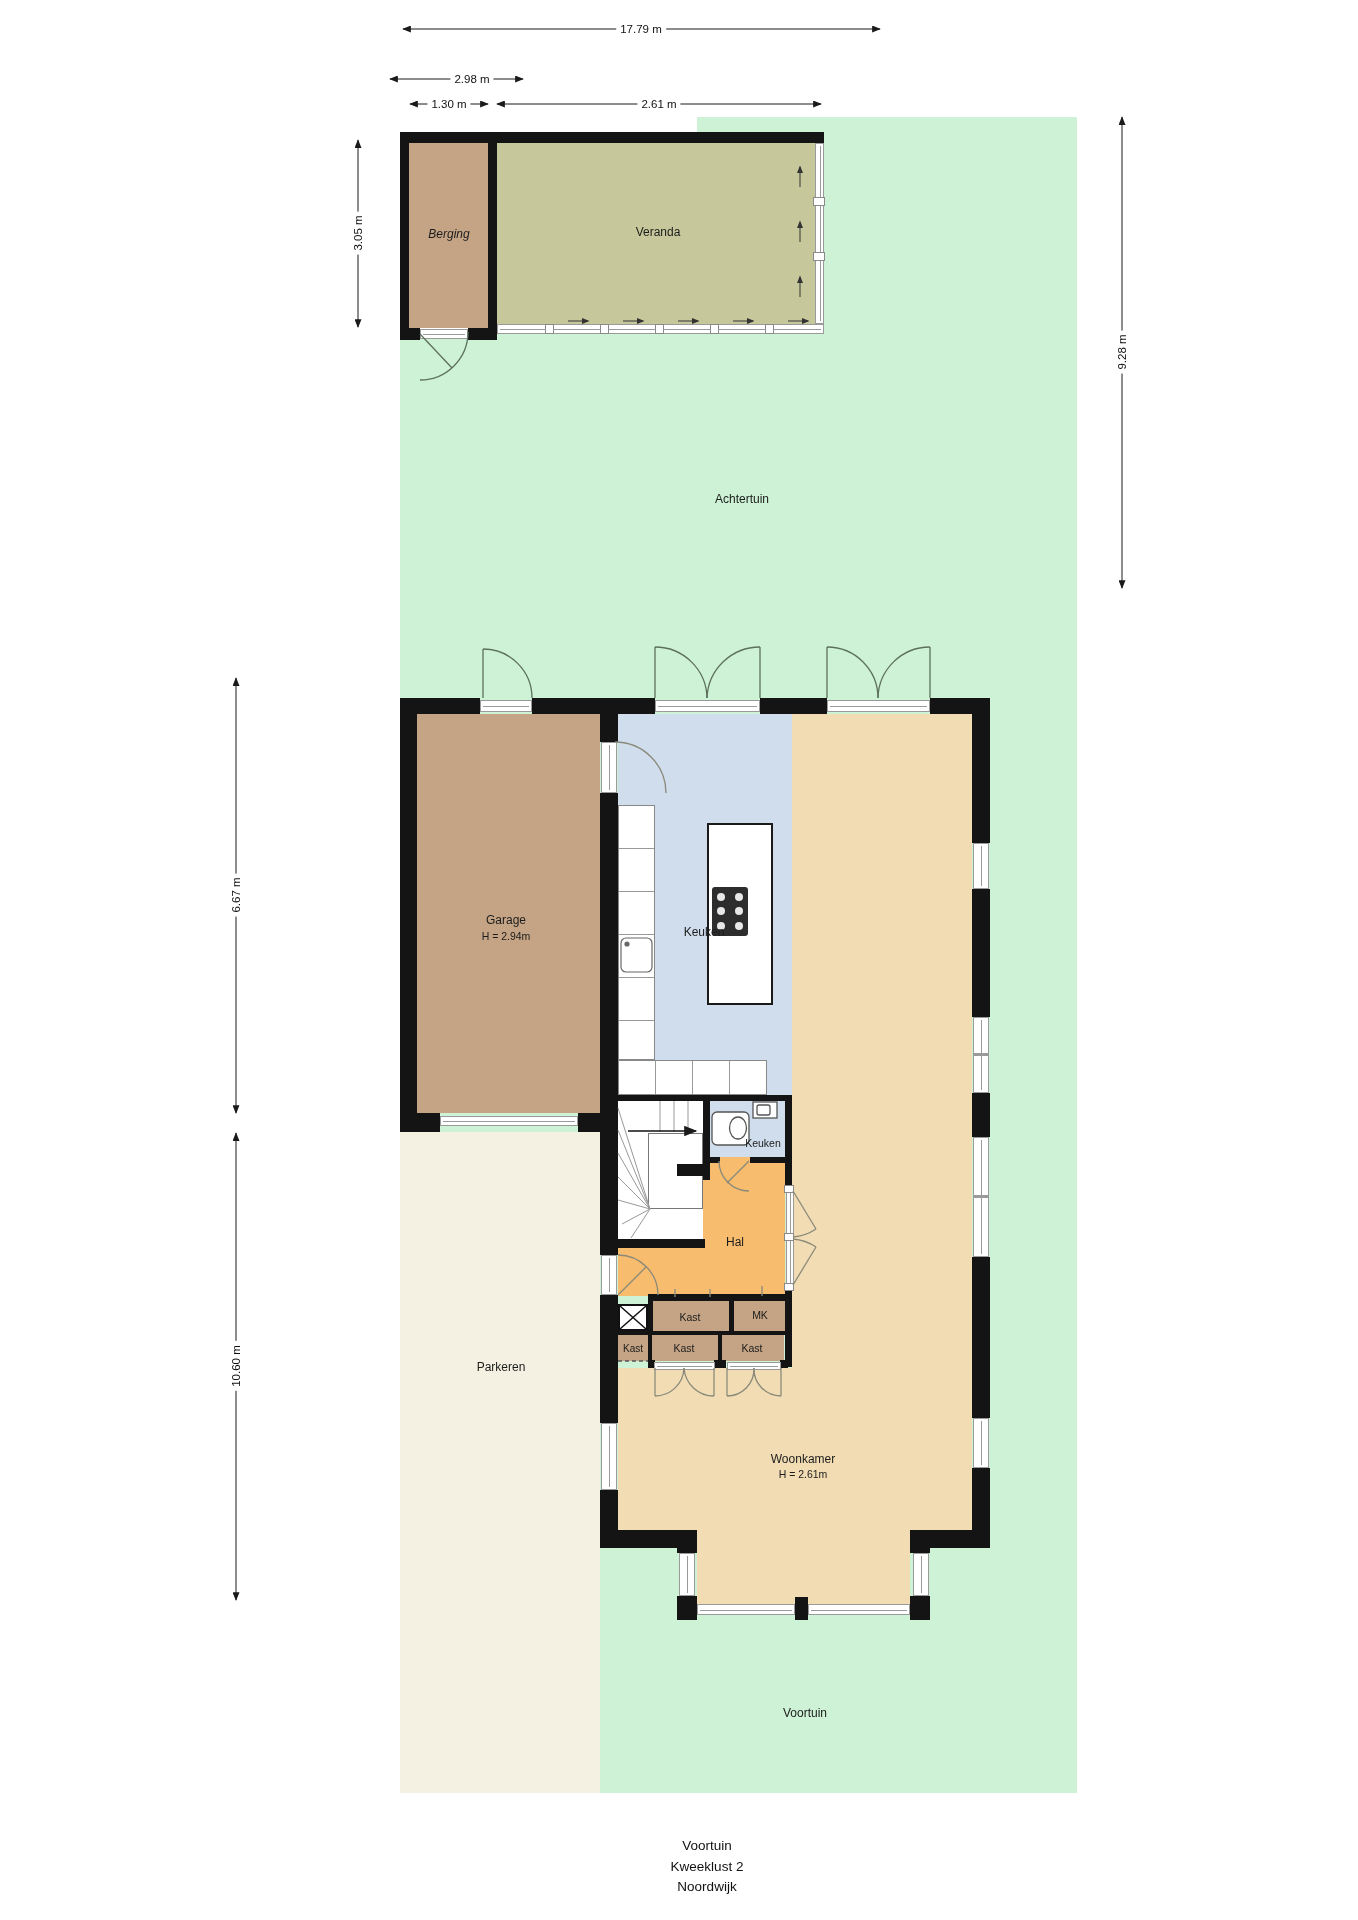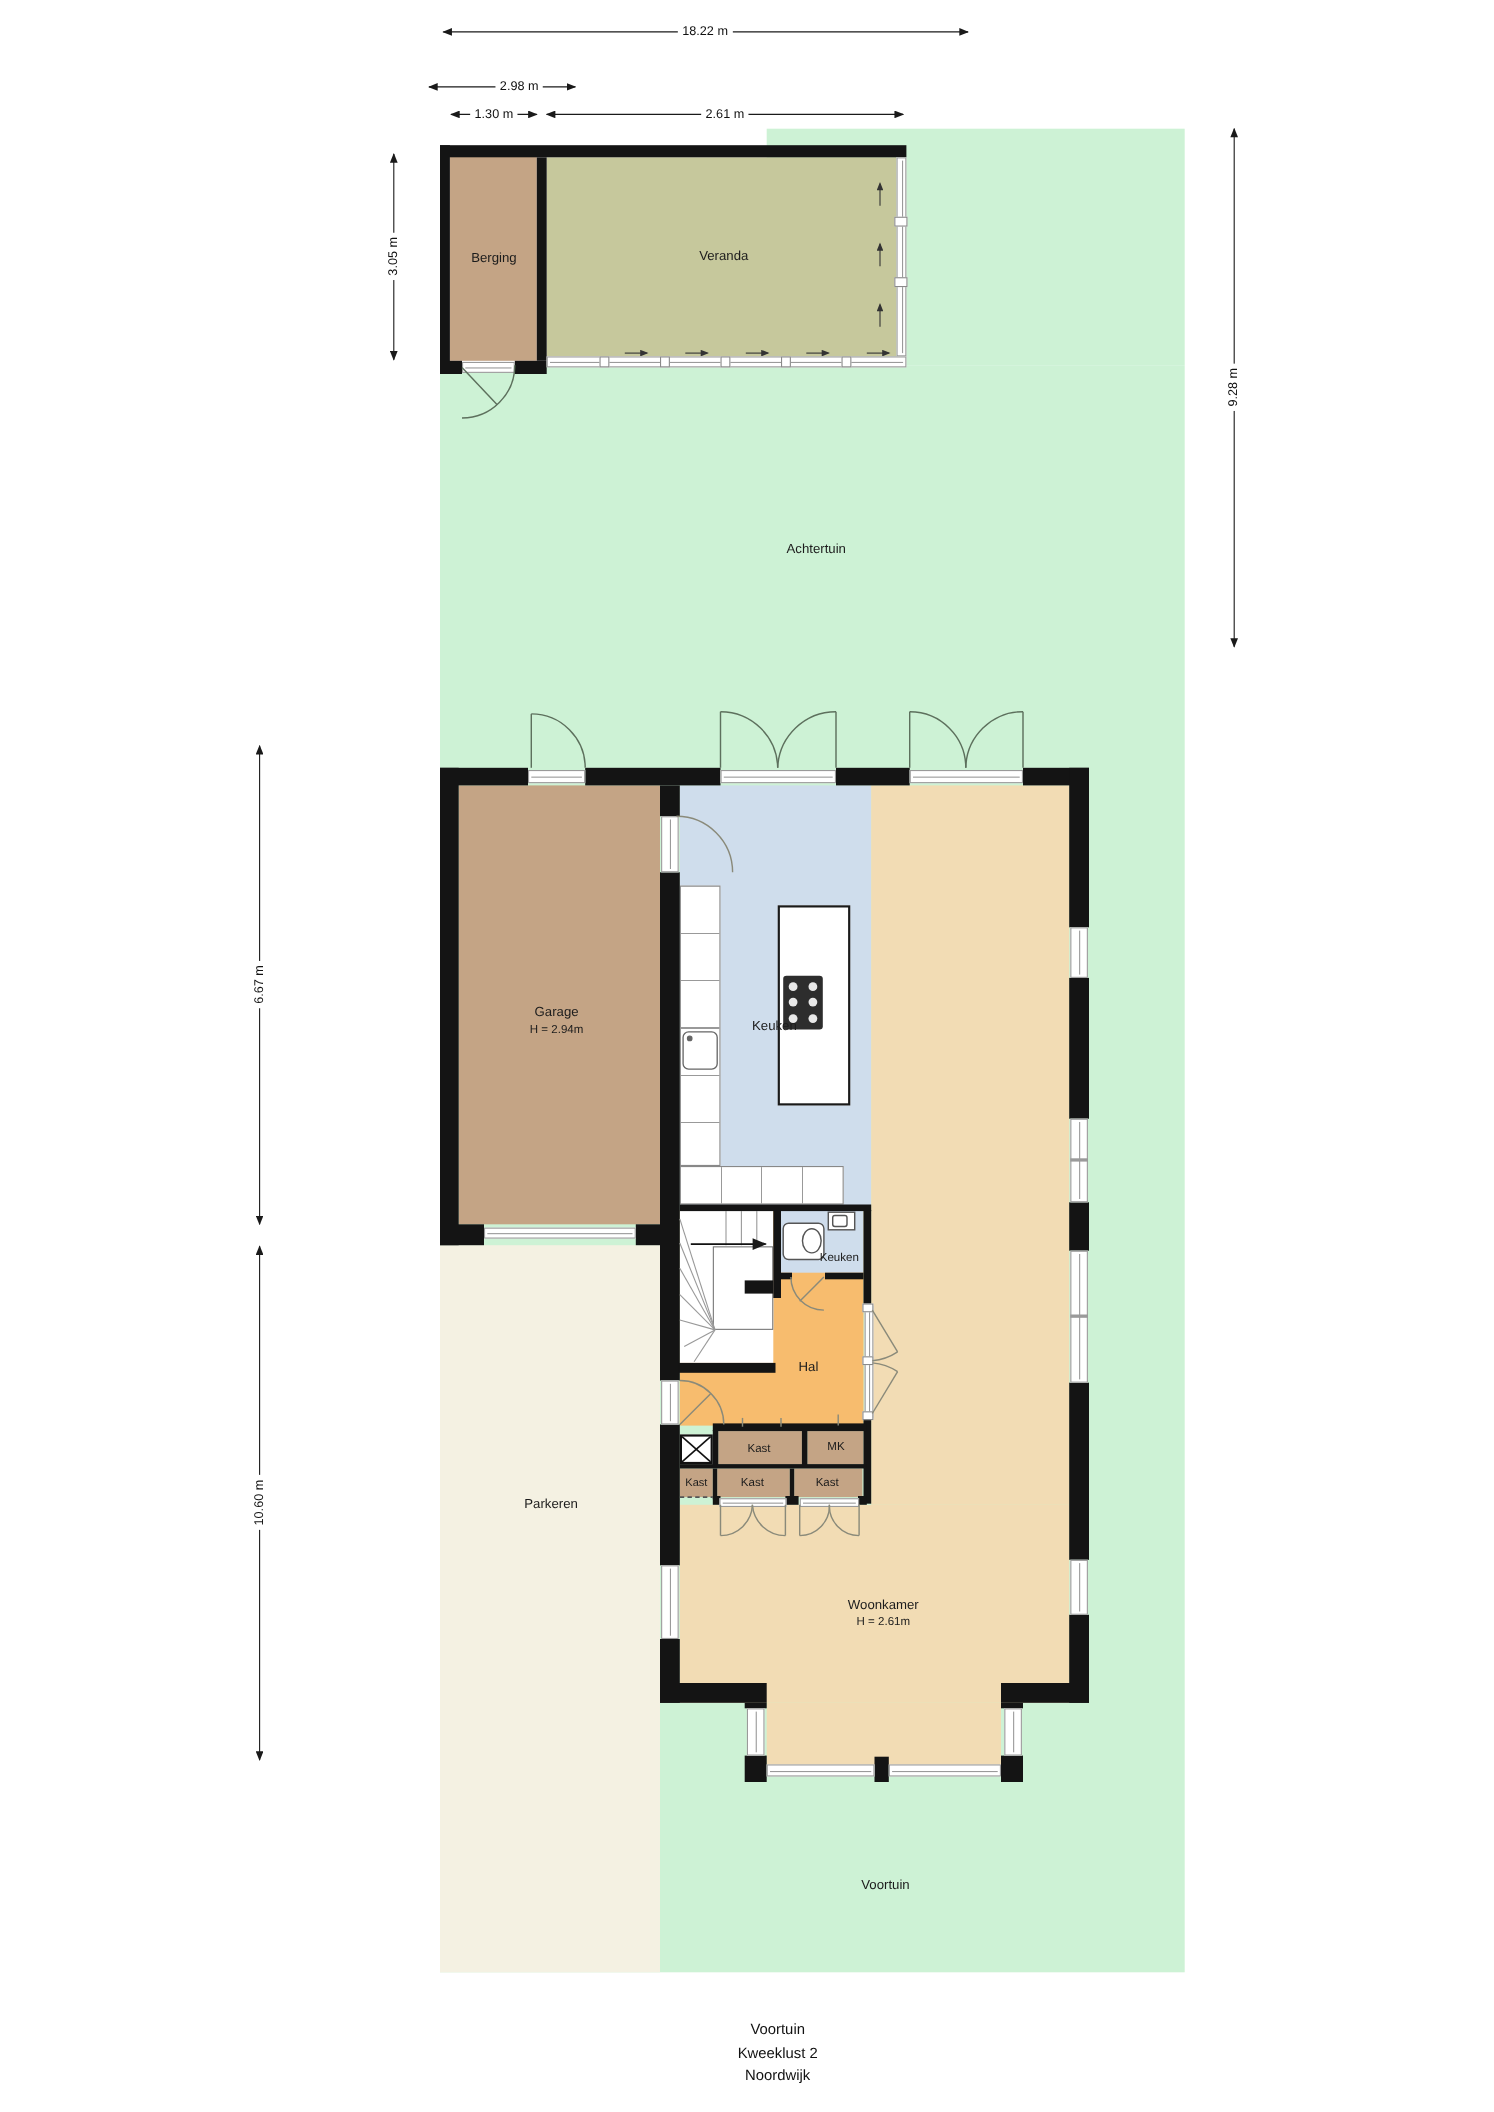--- a/index.html
+++ b/index.html
@@ -250,39 +250,39 @@
       <rect x="712" y="887" width="36" height="49" rx="3" fill="#2d2d2d"></rect>
       <circle cx="721" cy="897" r="4" fill="#e8e8e8"></circle>
         <circle cx="739" cy="897" r="4" fill="#e8e8e8"></circle>
       <circle cx="721" cy="911" r="4" fill="#e8e8e8"></circle>
         <circle cx="739" cy="911" r="4" fill="#e8e8e8"></circle>
       <circle cx="721" cy="926" r="4" fill="#e8e8e8"></circle>
         <circle cx="739" cy="926" r="4" fill="#e8e8e8"></circle>
     </g>
   </svg>
 
-  <div class="lbl" style="left:449px;top:234px;">Berging</div>
+  <div class="lbl" style="left:449px;top:234px;font-style:italic;">Berging</div>
   <div class="lbl" style="left:658px;top:232px;">Veranda</div>
   <div class="lbl" style="left:742px;top:499px;">Achtertuin</div>
   <div class="lbl" style="left:506px;top:920px;">Garage</div>
   <div class="lbl sm" style="left:506px;top:936px;">H = 2.94m</div>
   <div class="lbl" style="left:682px;top:932px;padding-left:44px;">Keuken</div>
   <div class="lbl sm" style="left:763px;top:1143px;">Keuken</div>
   <div class="lbl" style="left:735px;top:1242px;">Hal</div>
   <div class="lbl sm" style="left:690px;top:1317px;">Kast</div>
   <div class="lbl sm" style="left:760px;top:1315px;">MK</div>
   <div class="lbl xs" style="left:633px;top:1348px;">Kast</div>
   <div class="lbl sm" style="left:684px;top:1348px;">Kast</div>
   <div class="lbl sm" style="left:752px;top:1348px;">Kast</div>
   <div class="lbl" style="left:803px;top:1459px;">Woonkamer</div>
   <div class="lbl sm" style="left:803px;top:1474px;">H = 2.61m</div>
   <div class="lbl" style="left:501px;top:1367px;">Parkeren</div>
   <div class="lbl" style="left:805px;top:1713px;">Voortuin</div>
 
-  <div class="dimlbl" style="left:641px;top:29px;">18.22 m</div>
+  <div class="dimlbl" style="left:641px;top:29px;">17.79 m</div>
   <div class="dimlbl" style="left:472px;top:79px;">2.98 m</div>
   <div class="dimlbl" style="left:449px;top:104px;">1.30 m</div>
   <div class="dimlbl" style="left:659px;top:104px;">2.61 m</div>
   <div class="dimlbl rot" style="left:358px;top:233px;">3.05 m</div>
   <div class="dimlbl rot" style="left:1122px;top:352px;">9.28 m</div>
   <div class="dimlbl rot" style="left:236px;top:895px;">6.67 m</div>
   <div class="dimlbl rot" style="left:236px;top:1366px;">10.60 m</div>
 
   <div class="title-line" style="left:707px;top:1845px;">Voortuin</div>
   <div class="title-line" style="left:707px;top:1866px;">Kweeklust 2</div>

